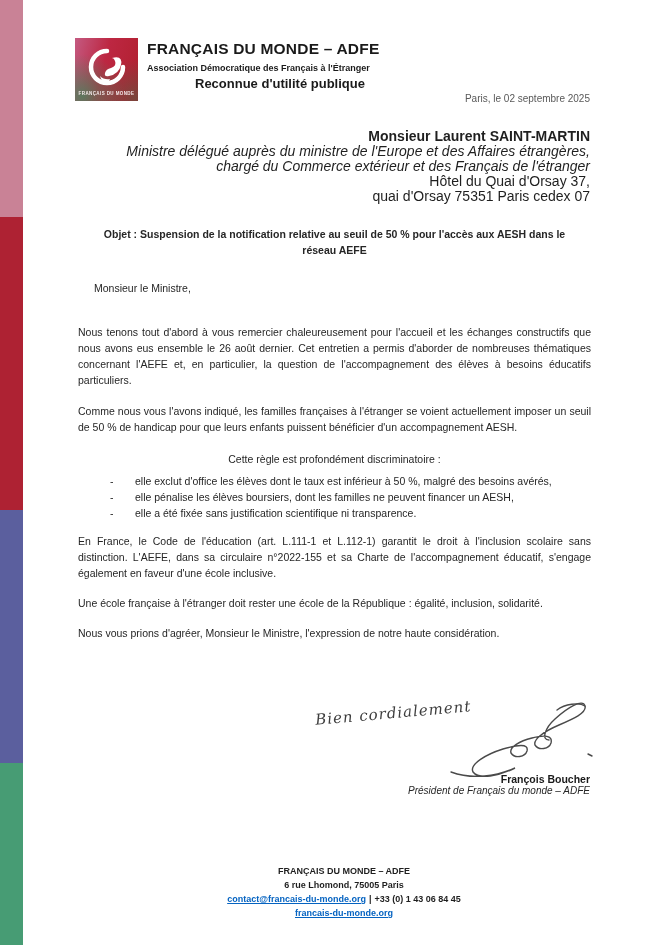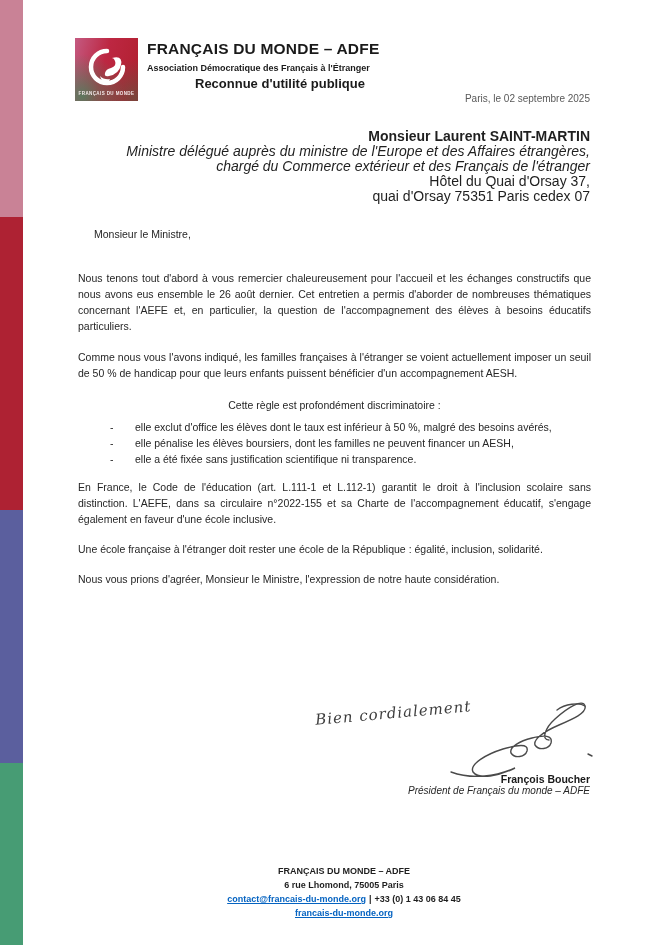--- a/index.html
+++ b/index.html
@@ -103,20 +103,21 @@
 
   <div class="recipient">
     <div class="r-name">Monsieur Laurent SAINT-MARTIN</div>
     <div class="r-italic">Ministre délégué auprès du ministre de l'Europe et des Affaires étrangères,</div>
     <div class="r-italic">chargé du Commerce extérieur et des Français de l'étranger</div>
     <div>Hôtel du Quai d'Orsay 37,</div>
     <div>quai d'Orsay 75351 Paris cedex 07</div>
   </div>
 
   <div class="letter">
+    <p class="subject">Objet : Suspension de la notification relative au seuil de 50 % pour l'accès aux AESH dans le réseau AEFE</p>
     <p class="salutation">Monsieur le Ministre,</p>
     <p class="para p1">Nous tenons tout d'abord à vous remercier chaleureusement pour l'accueil et les échanges constructifs que nous avons eus ensemble le 26 août dernier. Cet entretien a permis d'aborder de nombreuses thématiques concernant l'AEFE et, en particulier, la question de l'accompagnement des élèves à besoins éducatifs particuliers.</p>
     <p class="para">Comme nous vous l'avons indiqué, les familles françaises à l'étranger se voient actuellement imposer un seuil de 50 % de handicap pour que leurs enfants puissent bénéficier d'un accompagnement AESH.</p>
     <p class="para p3">Cette règle est profondément discriminatoire :</p>
     <ul class="dash-list">
       <li>
         <span class="marker">-</span>
         <span>elle exclut d'office les élèves dont le taux est inférieur à 50 %, malgré des besoins avérés,</span>
       </li>
       <li>

